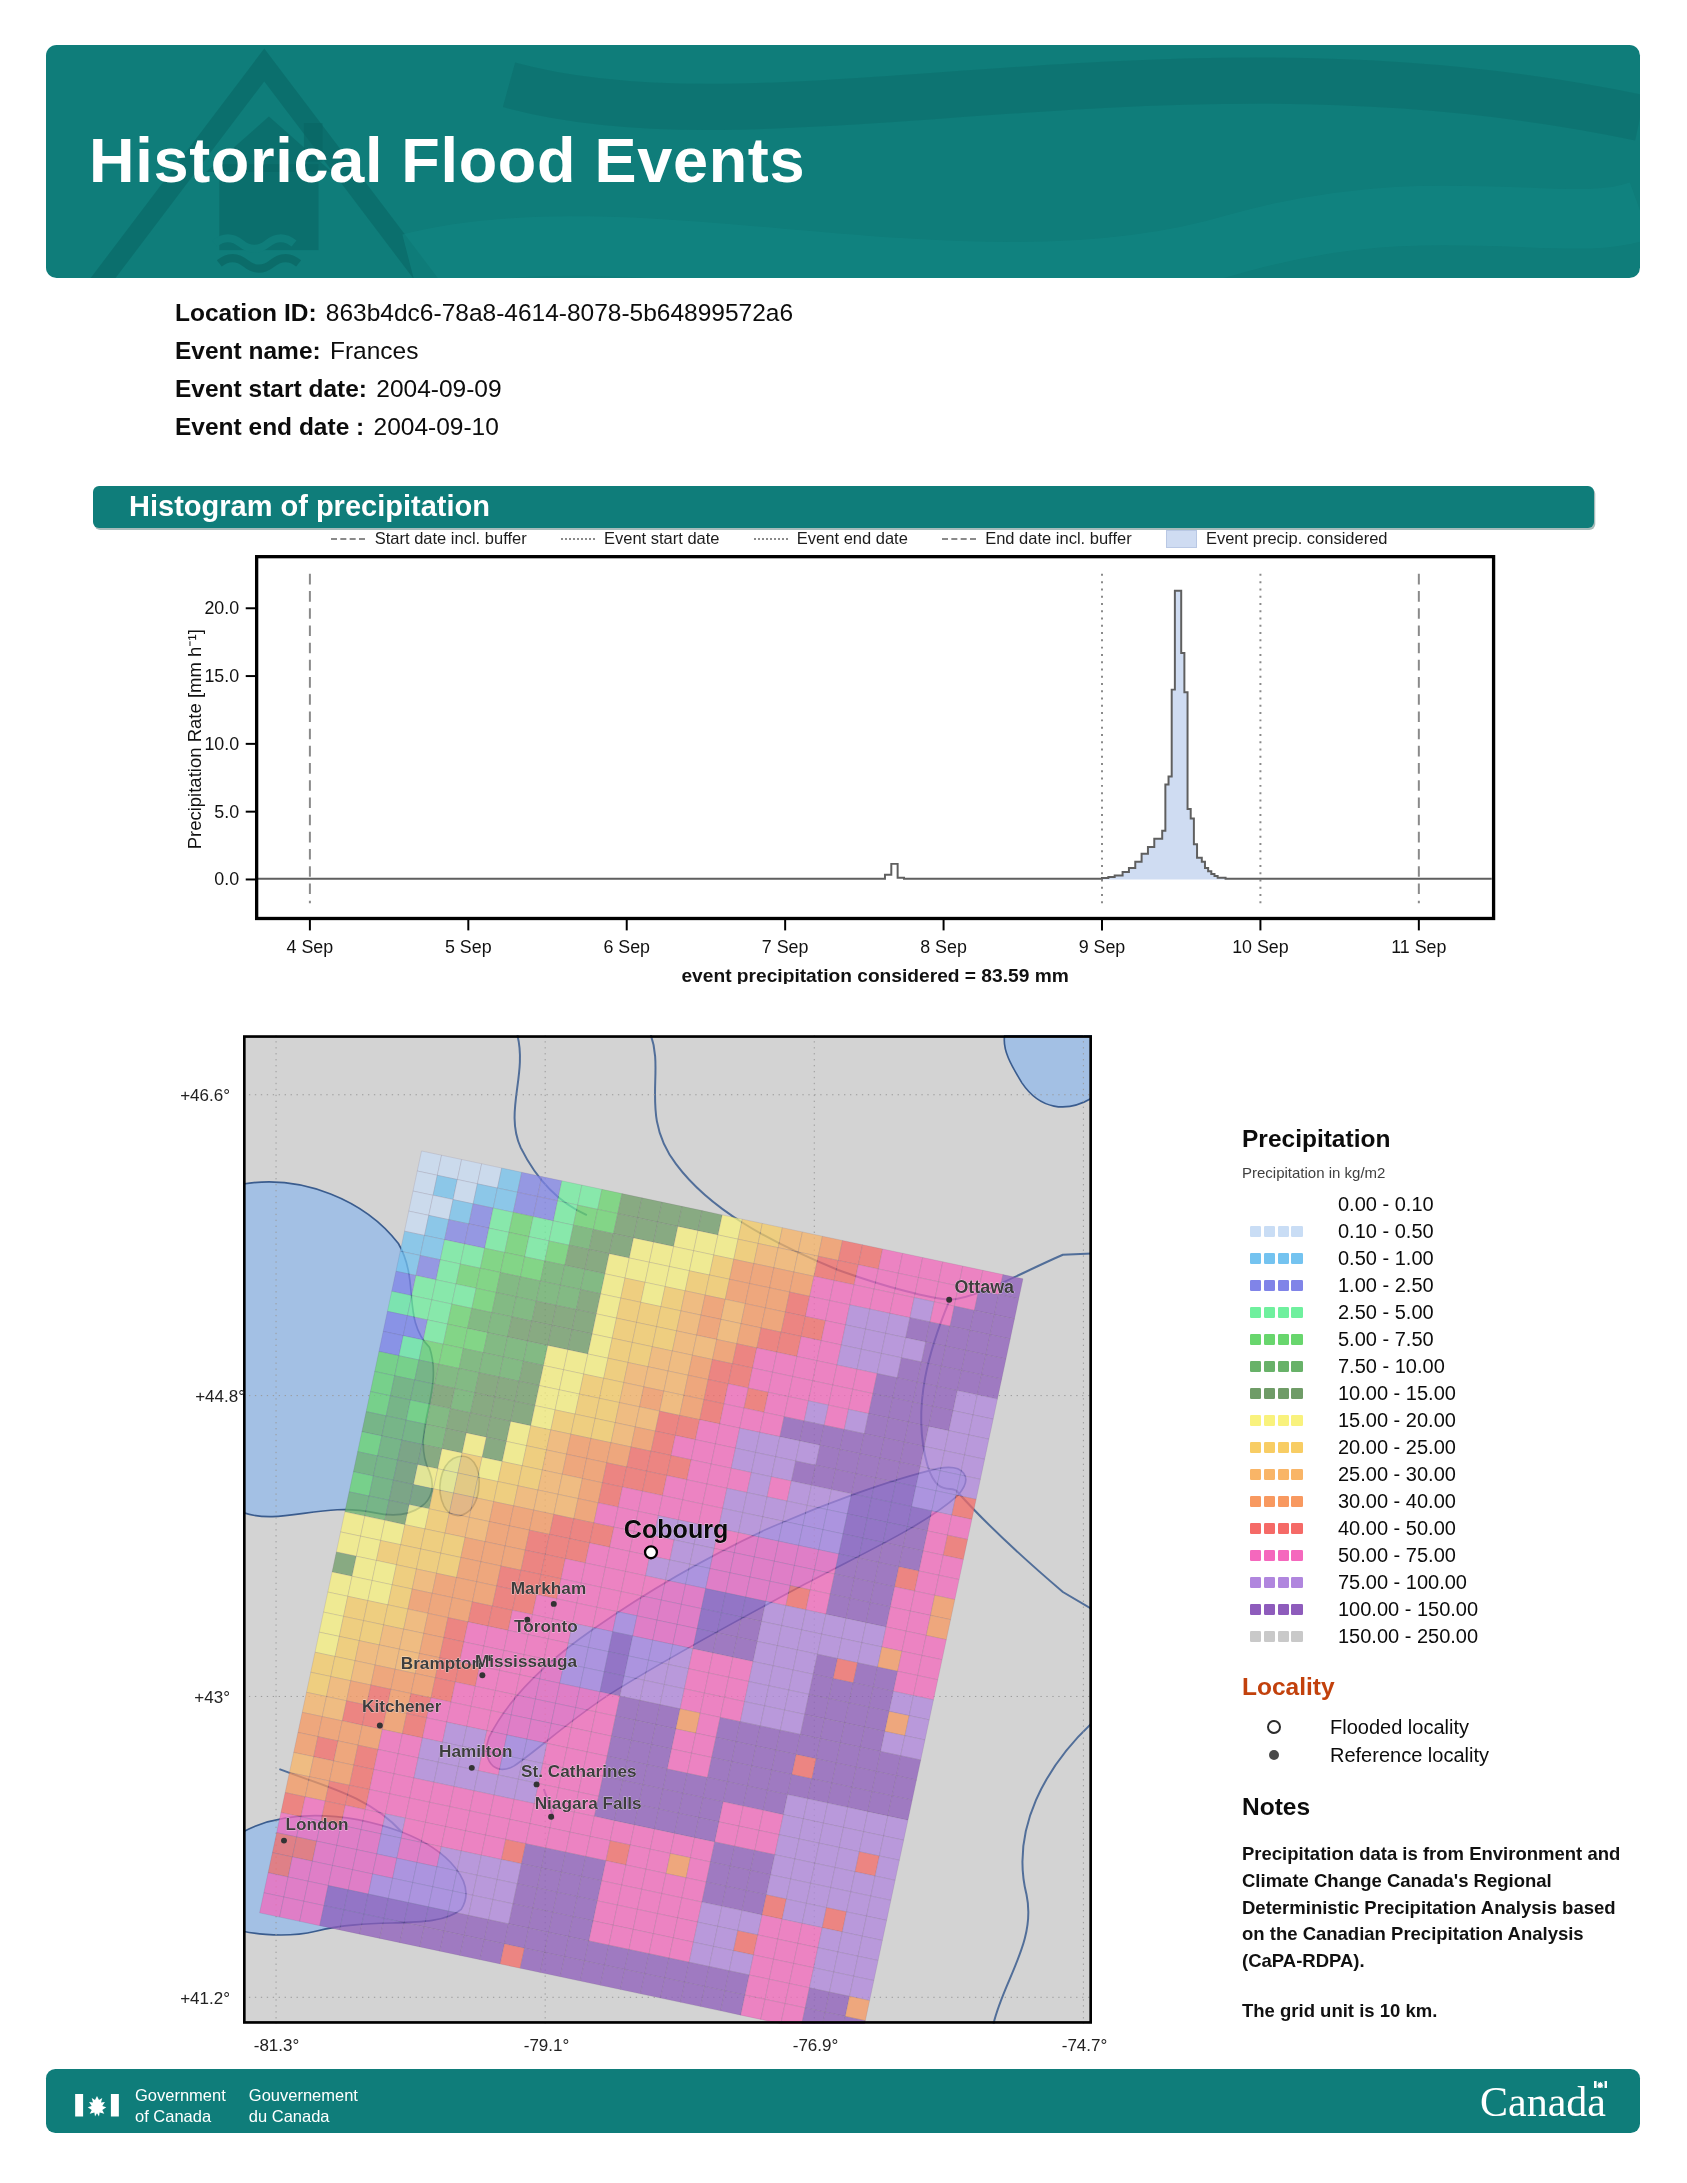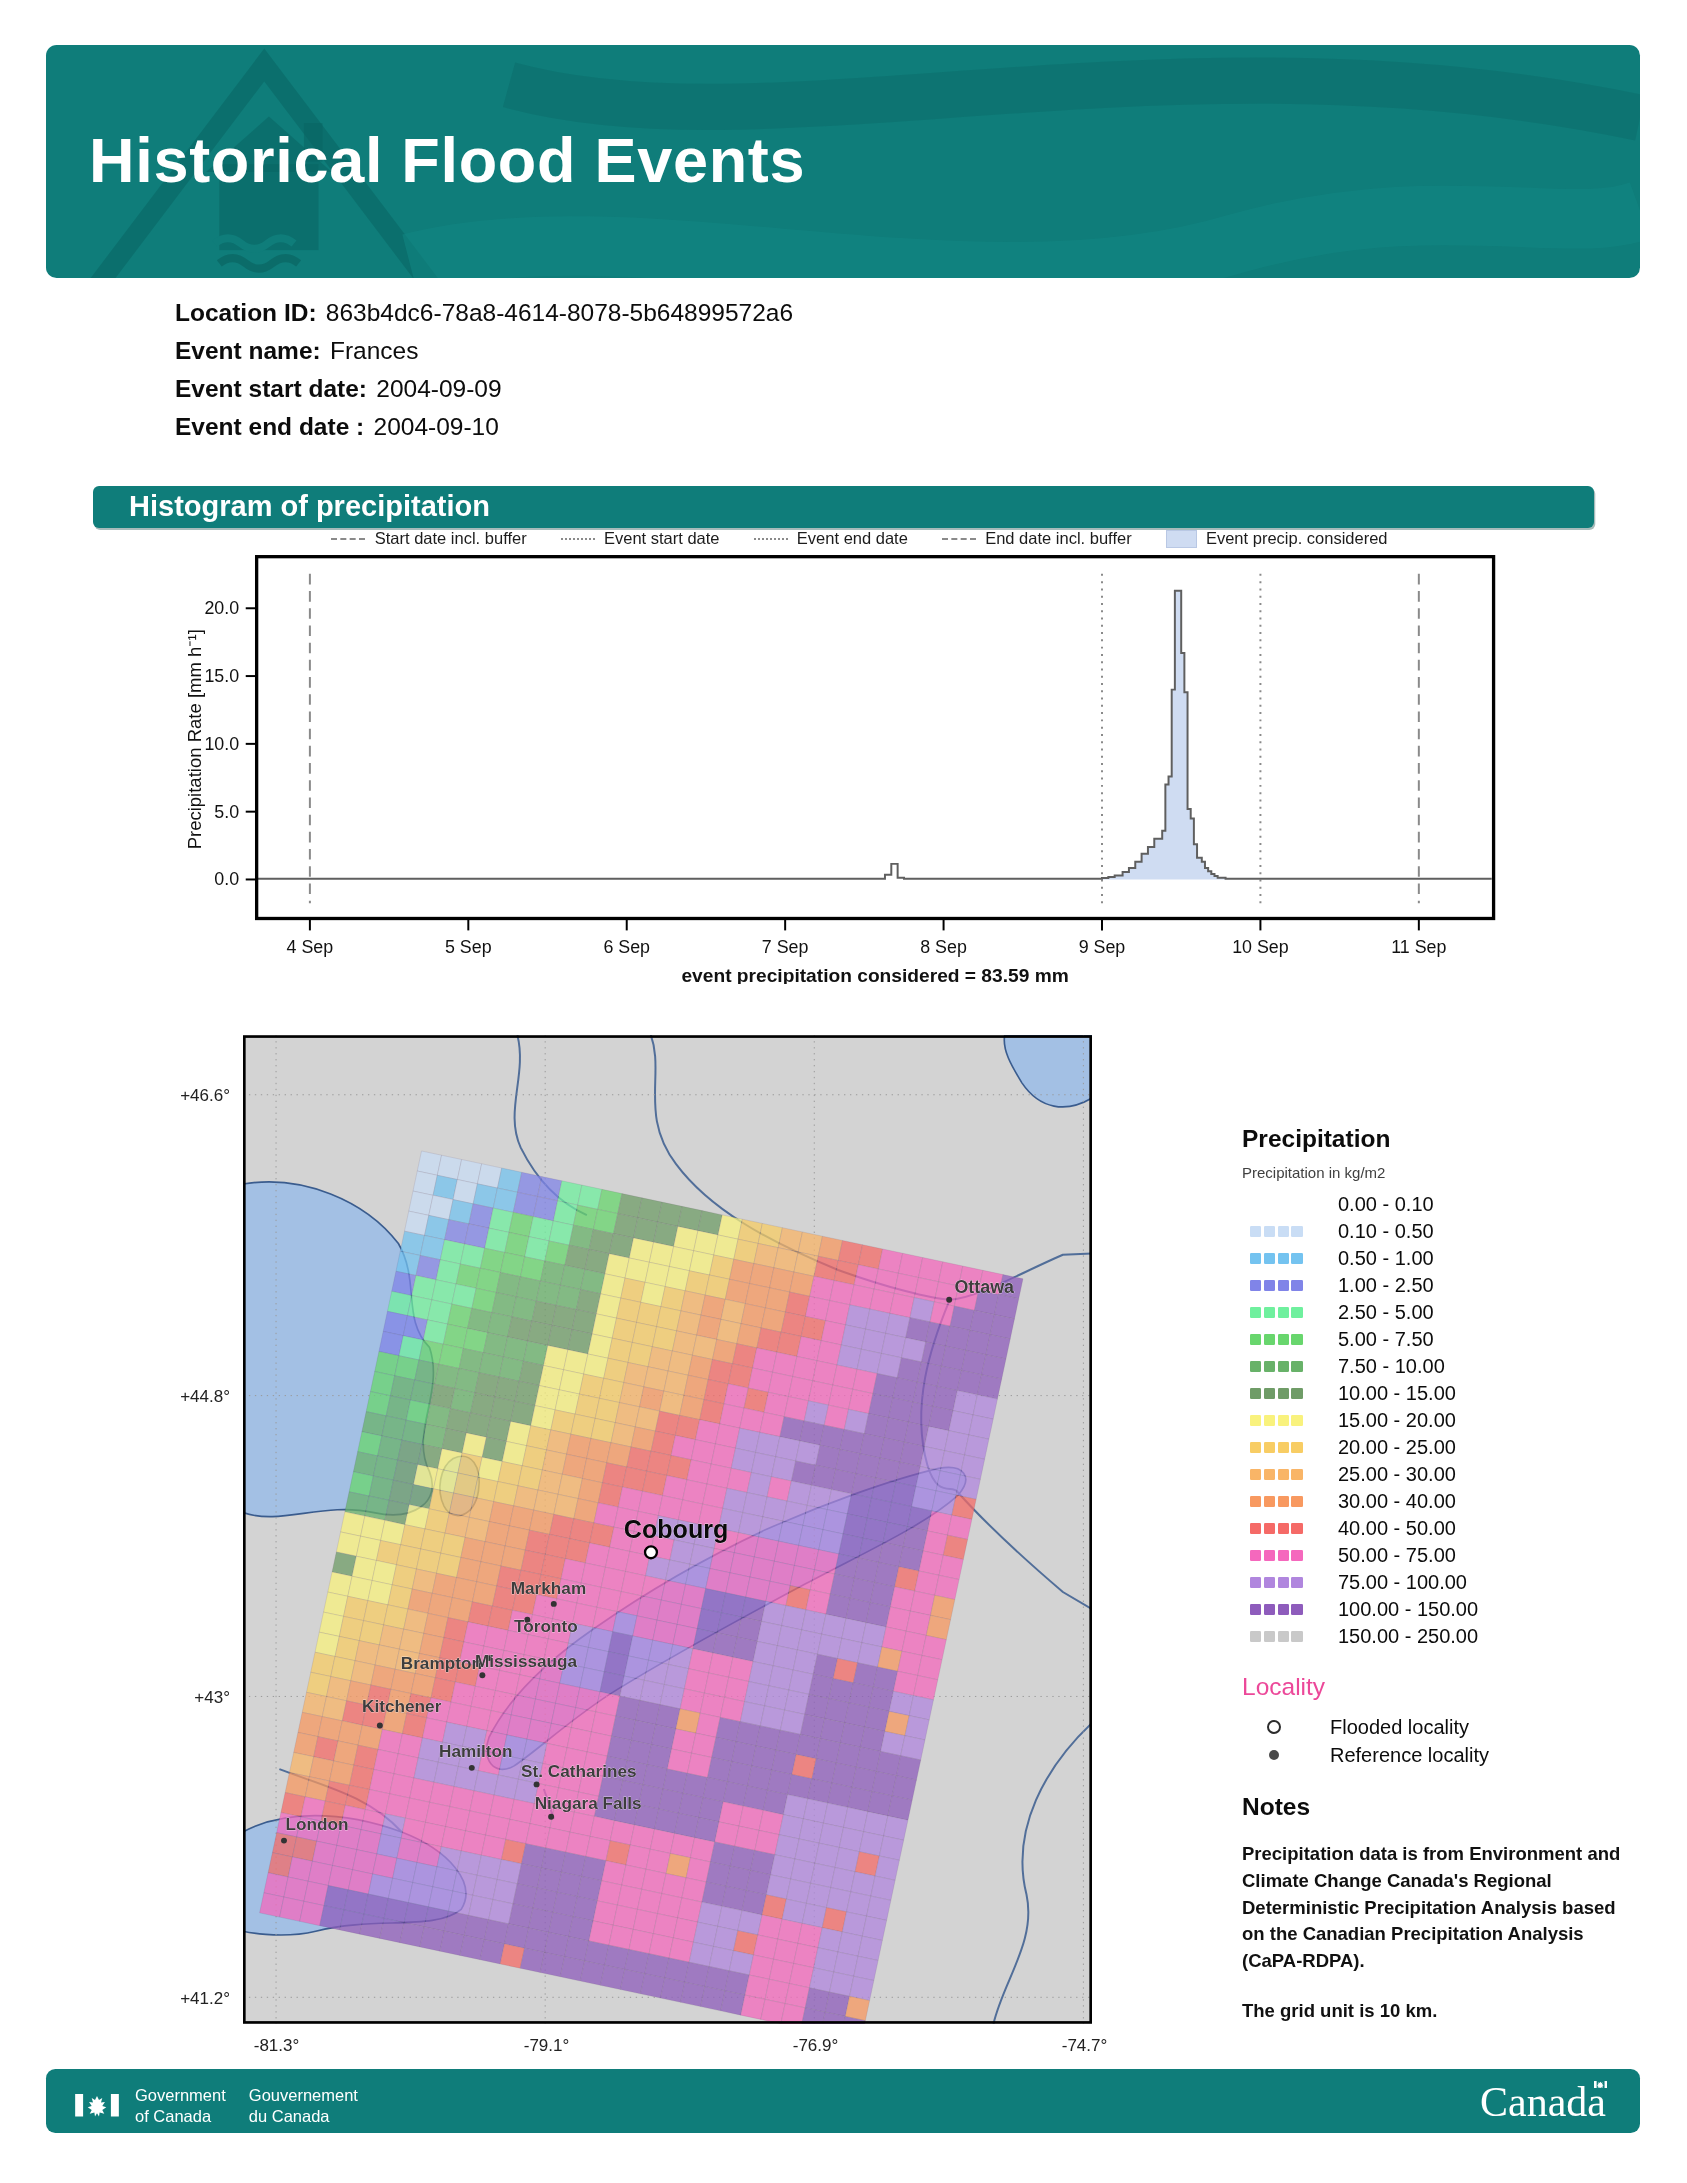--- a/index.html
+++ b/index.html
@@ -36,21 +36,21 @@
   
   .mlegend{position:absolute;left:1242px;top:1125px;width:390px;}
   .mlegend-title{font-size:24.5px;font-weight:bold;color:#0c0c0c;margin-bottom:10.6px;}
   .mlegend-sub{font-size:15px;color:#404040;margin-bottom:10.6px;}
   .mleg-row{display:flex;align-items:center;height:27px;}
   .mleg-swatch{width:64px;display:flex;gap:2.6px;margin-left:8px;}
   .mleg-swatch i{width:11.2px;height:11.2px;border-radius:1.3px;display:block;}
   .mleg-label{font-size:20px;color:#0c0c0c;margin-left:24px;}
 
   .locality{position:absolute;left:1242px;top:1673px;width:390px;}
-  .loc-title{font-size:24.5px;font-weight:normal;color:#ec4899;margin-bottom:12px;}
+  .loc-title{font-size:24.5px;font-weight:bold;color:#c2410c;margin-bottom:12px;}
   .loc-row{display:flex;align-items:center;height:28px;}
   .loc-marker{width:64px;display:flex;justify-content:center;}
   .loc-open{width:10px;height:10px;border:2.6px solid #2c2c2c;border-radius:50%;background:#fff;}
   .loc-filled{width:10px;height:10px;border-radius:50%;background:#4a4a4a;}
   .loc-label{font-size:20px;color:#0c0c0c;margin-left:24px;}
 
   .notes{position:absolute;left:1242px;top:1793px;width:387px;}
   .notes-title{font-size:24.5px;font-weight:bold;color:#0c0c0c;margin-bottom:20px;}
   .notes-p{font-size:18.5px;font-weight:bold;color:#111;line-height:1.45;margin:0 0 22.5px 0;}
 
@@ -1339,21 +1339,21 @@
       <circle cx="444" cy="1133" r="4.5" fill="#333"></circle>
       <text x="508" y="1122" font-size="26" font-weight="bold" fill="#3d3d3d" text-anchor="middle" stroke="#ffffff" stroke-width="0.6" paint-order="stroke">St. Catharines</text>
       <circle cx="466" cy="1182" r="4.5" fill="#333"></circle>
       <text x="522" y="1170" font-size="26" font-weight="bold" fill="#3d3d3d" text-anchor="middle" stroke="#ffffff" stroke-width="0.6" paint-order="stroke">Niagara Falls</text>
       <circle cx="62" cy="1218" r="4.5" fill="#333"></circle>
       <text x="112" y="1202" font-size="26" font-weight="bold" fill="#3d3d3d" text-anchor="middle" stroke="#ffffff" stroke-width="0.6" paint-order="stroke">London</text>
       <rect x="2" y="2" width="1280" height="1491" fill="none" stroke="#000" stroke-width="4"></rect>
     </svg>
   <div id="latLabels">
       <div class="lat-label" style="left: 151px; top: 1086px;">+46.6°</div>
-      <div class="lat-label" style="left: 151px; top: 1387px;">+44.8°</div>
+      <div class="lat-label" style="left: 166px; top: 1387px;">+44.8°</div>
       <div class="lat-label" style="left: 151px; top: 1688px;">+43°</div>
       <div class="lat-label" style="left: 151px; top: 1989px;">+41.2°</div>
     </div>
   <div id="lonLabels">
       <div class="lon-label" style="left: 230px; top: 2036px;">-81.3°</div>
       <div class="lon-label" style="left: 500px; top: 2036px;">-79.1°</div>
       <div class="lon-label" style="left: 769px; top: 2036px;">-76.9°</div>
       <div class="lon-label" style="left: 1038px; top: 2036px;">-74.7°</div>
     </div>
 

